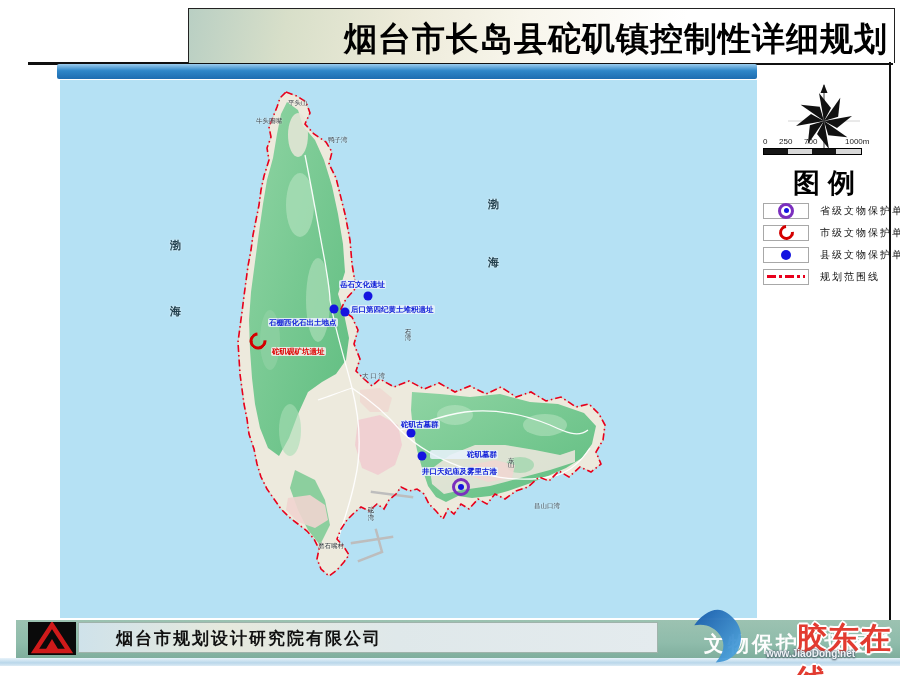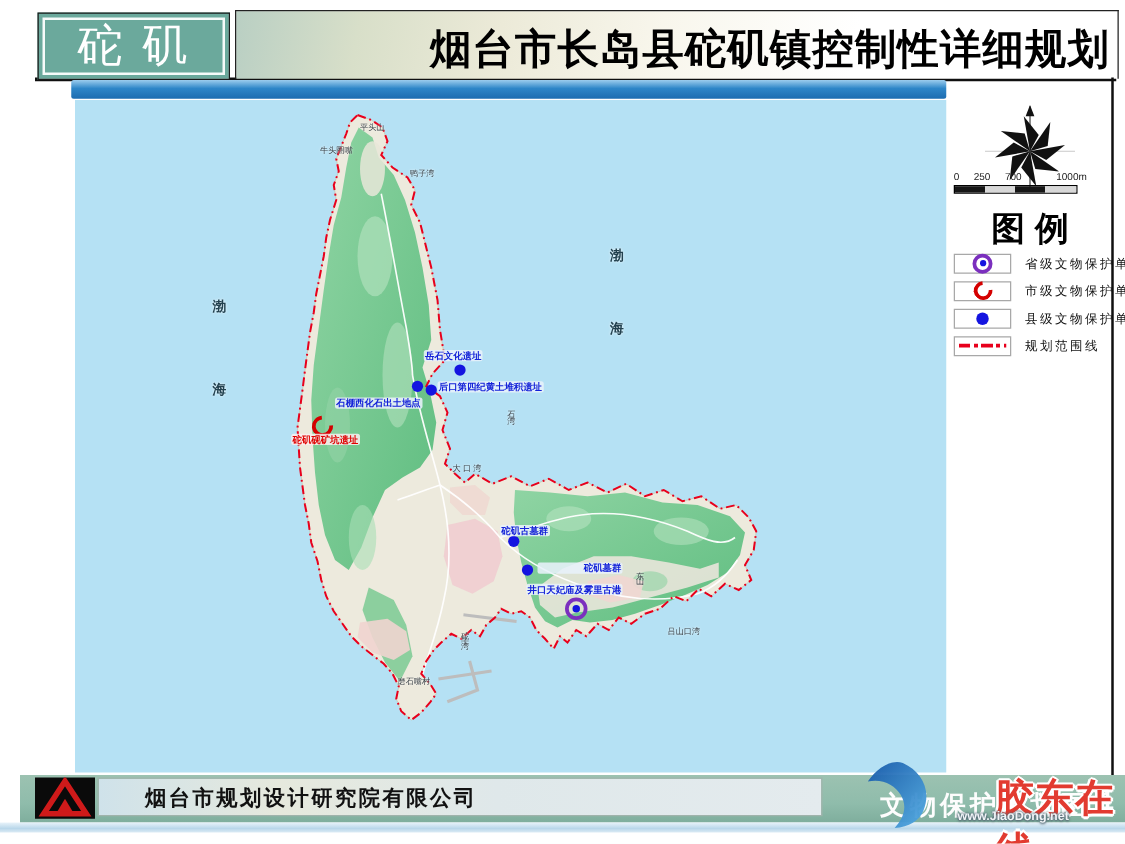--- a/index.html
+++ b/index.html
@@ -31,21 +31,21 @@
   .marker.county{width:9px;height:9px;border-radius:50%;background:#1414e0;}
   .marker.municipal{width:11px;height:11px;border-radius:50%;border:3px solid #d40000;
                     border-top-color:transparent;transform:translate(-50%,-50%) rotate(40deg);}
   .marker.provincial{width:12px;height:12px;border-radius:50%;border:3px solid #7b2fbe;}
   .marker.provincial::after{content:"";position:absolute;left:50%;top:50%;width:6px;height:6px;
                             margin:-3px 0 0 -3px;border-radius:50%;background:#1414e0;}
 
   .site-label{position:absolute;font-size:7.5px;line-height:9px;font-weight:bold;white-space:nowrap;
               background:rgba(232,241,250,.88);border-radius:2px;padding:0 1px;}
   .site-label.blue{color:#1321d8;}
-  .site-label.red{color:#e00000;background:rgba(250,238,238,.85);}
+  .site-label.red{color:#e00000;background:rgba(250,238,238,.85);margin-left:38px;}
 
   .place-label{position:absolute;font-size:6.5px;line-height:7px;color:#3a4147;white-space:nowrap;
                text-shadow:0 0 2px rgba(255,255,255,.9);}
   .place-label.vertical{writing-mode:vertical-rl;letter-spacing:4px;}
   .sea-char{position:absolute;font-size:11px;font-weight:bold;color:#22414f;
             text-shadow:0 0 2px rgba(255,255,255,.9);}
 
   
   #right-border{position:absolute;left:889px;top:62px;width:2px;height:558px;background:#101010;}
   #scalebar{position:absolute;left:763px;top:137px;width:102px;height:22px;font-size:8px;color:#222;}
@@ -93,23 +93,20 @@
            text-shadow:-2px 0 #fff,2px 0 #fff,0 -2px #fff,0 2px #fff,-1px -1px #fff,1px 1px #fff,1px -1px #fff,-1px 1px #fff;margin-left:46px;}
   #wm-url{position:absolute;left:86px;top:48px;font-size:10px;font-weight:bold;color:#f0f4f7;
           text-shadow:0 0 2px #5a6d7a,0 0 2px #5a6d7a,0 1px 2px #4c5f6b;}
 </style>
 </head>
 <body>
 
 <div id="page">
 
   <div id="header">
-    <div id="seal-box">
-      <span id="seal-text">砣矶</span>
-    </div>
     <div id="banner">
       <span id="page-title">烟台市长岛县砣矶镇控制性详细规划</span>
     </div>
   </div>
   <div id="blue-bar"></div>
 
   <div id="sea"></div>
 
   <svg id="map-svg" viewBox="0 0 900 675">
     <defs>

